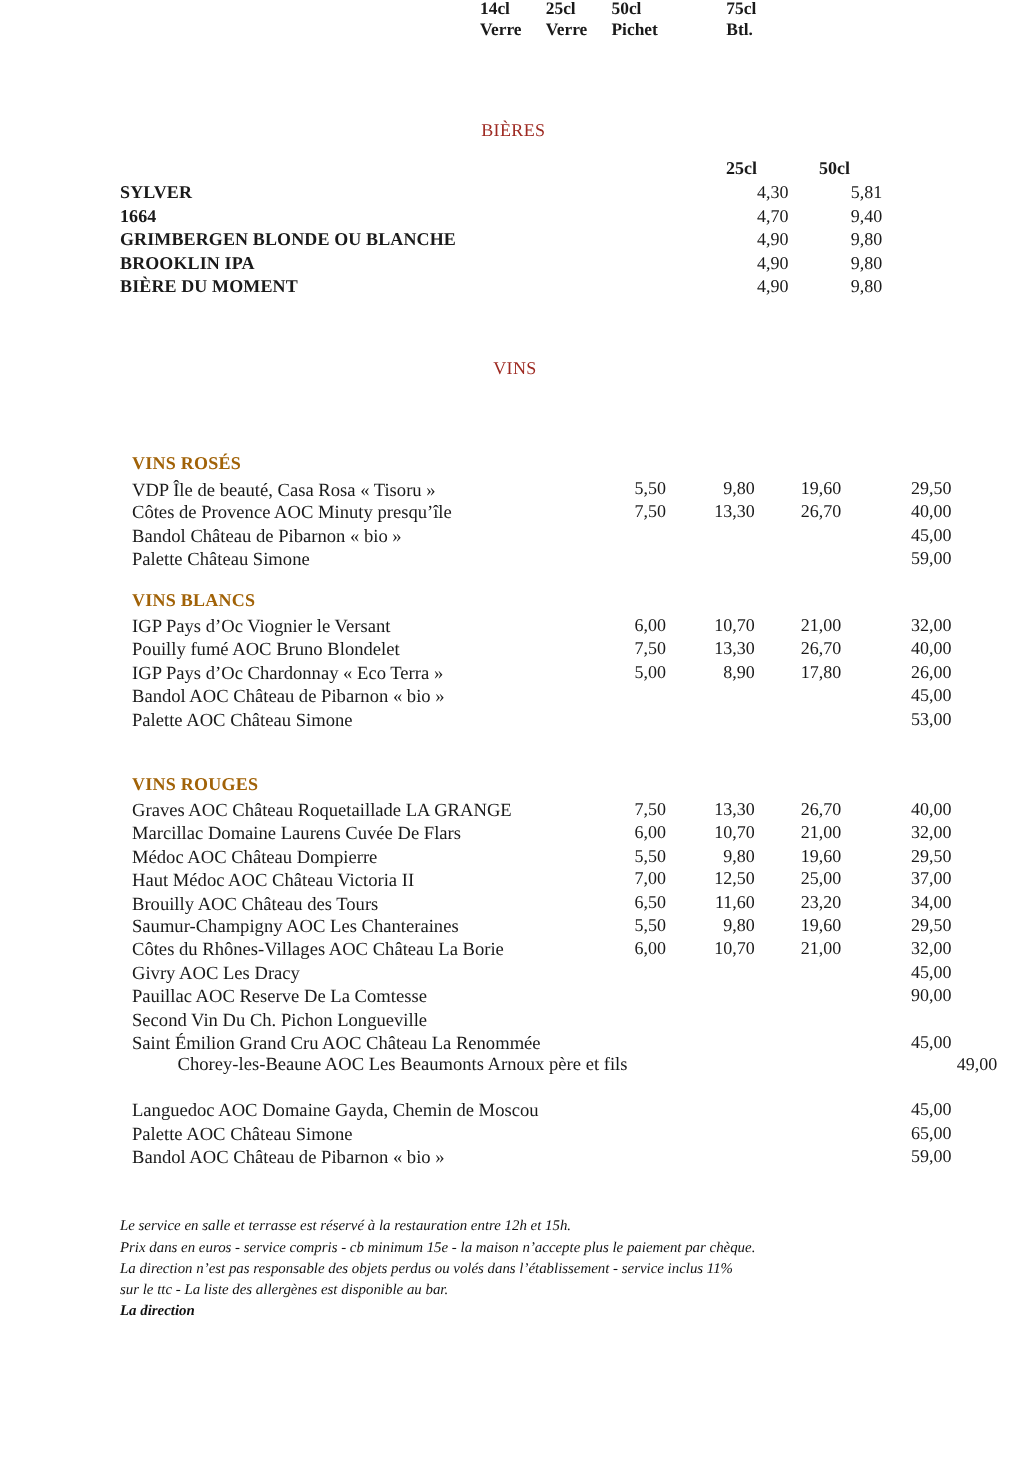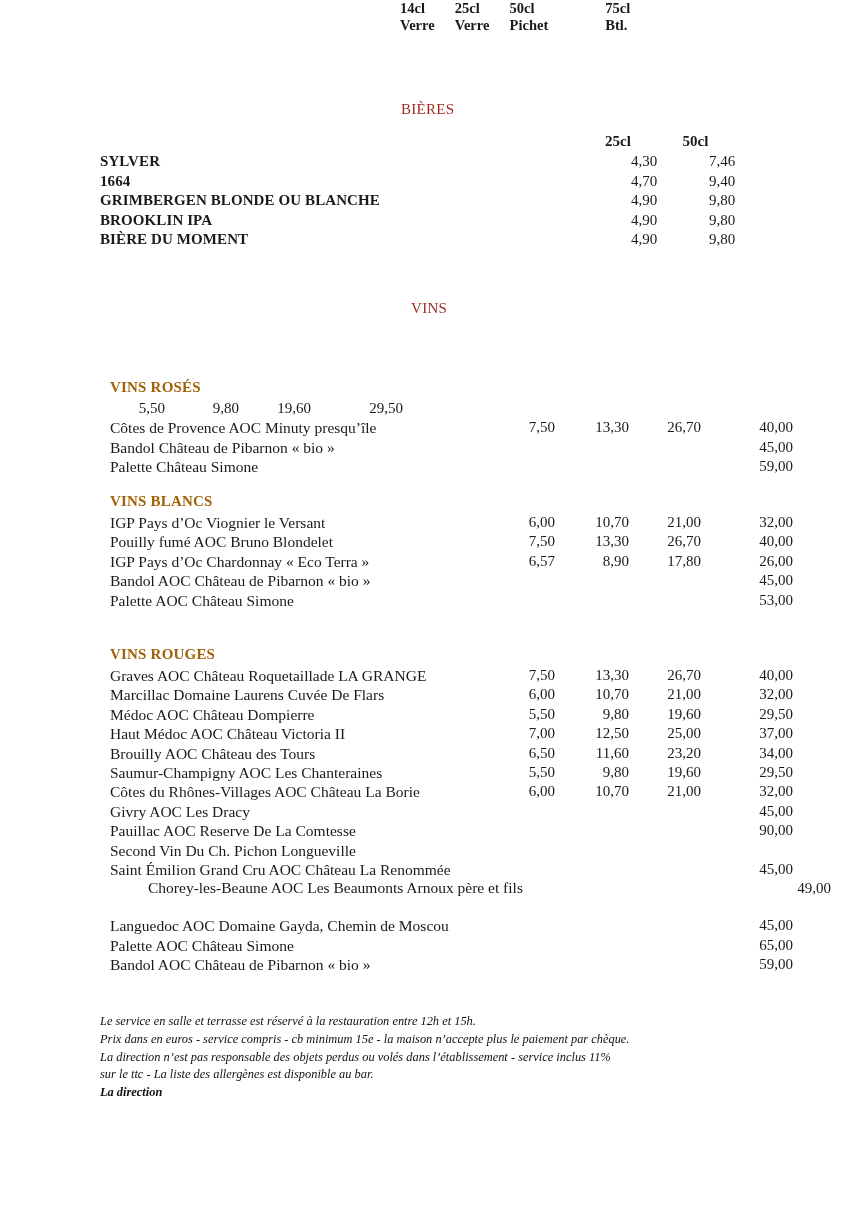--- a/index.html
+++ b/index.html
@@ -130,21 +130,21 @@
   <div class="rows" id="beer-block">
     <div class="hdr">
       <span class="name"></span>
       <span class="col">25cl</span>
       <span class="col">50cl</span>
     </div>
     <div id="beer-rows">
         <div class="row">
           <span class="name">SYLVER</span>
           <span class="price">4,30</span>
-          <span class="price">7,46</span>
+          <span class="price">5,81</span>
         </div>
         <div class="row">
           <span class="name">1664</span>
           <span class="price">4,70</span>
           <span class="price">9,40</span>
         </div>
         <div class="row">
           <span class="name">GRIMBERGEN BLONDE OU BLANCHE</span>
           <span class="price">4,90</span>
           <span class="price">9,80</span>
@@ -180,20 +180,21 @@
     </span>
     <span class="col c4">
       <span>75cl</span><br>
       <span>Btl.</span>
     </span>
   </div>
 
   <div class="wine-section" id="wine-sec-0" style="top:378px">
       <div class="section-title">VINS ROSÉS</div>
       <div class="wrow">
+        <span class="name">VDP Île de beauté, Casa Rosa « Tisoru »</span>
         <span class="price p14">5,50</span>
         <span class="price p25">9,80</span>
         <span class="price p50">19,60</span>
         <span class="price p75">29,50</span>
       </div>
       <div class="wrow">
         <span class="name">Côtes de Provence AOC Minuty presqu’île</span>
         <span class="price p14">7,50</span>
         <span class="price p25">13,30</span>
         <span class="price p50">26,70</span>
@@ -225,21 +226,21 @@
       </div>
       <div class="wrow">
         <span class="name">Pouilly fumé AOC Bruno Blondelet</span>
         <span class="price p14">7,50</span>
         <span class="price p25">13,30</span>
         <span class="price p50">26,70</span>
         <span class="price p75">40,00</span>
       </div>
       <div class="wrow">
         <span class="name">IGP Pays d’Oc Chardonnay « Eco Terra »</span>
-        <span class="price p14">6,57</span>
+        <span class="price p14">5,00</span>
         <span class="price p25">8,90</span>
         <span class="price p50">17,80</span>
         <span class="price p75">26,00</span>
       </div>
       <div class="wrow">
         <span class="name">Bandol AOC Château de Pibarnon « bio »</span>
         <span class="price p14"></span>
         <span class="price p25"></span>
         <span class="price p50"></span>
         <span class="price p75">45,00</span>

